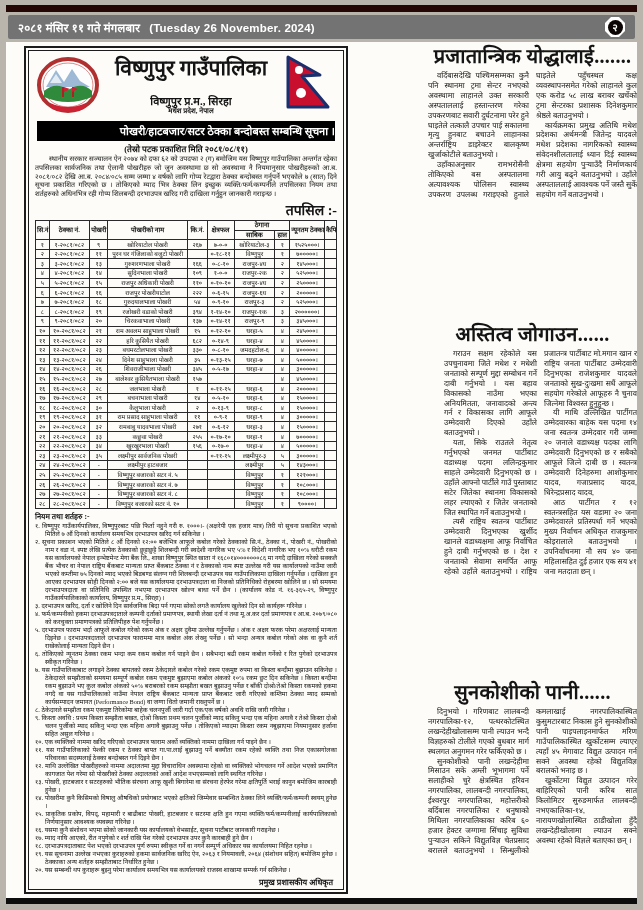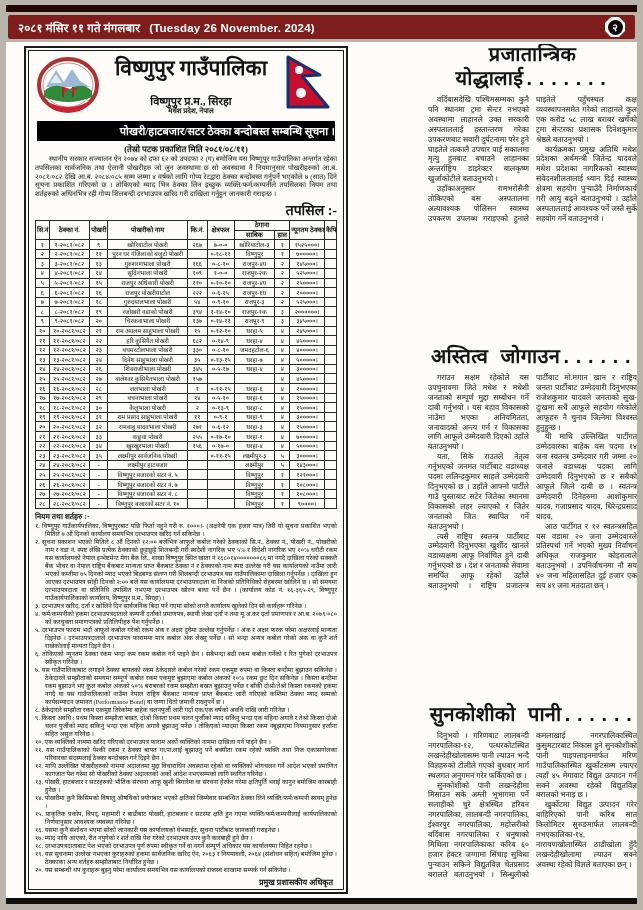--- a/index.html
+++ b/index.html
@@ -6,21 +6,21 @@
   html,body { width:643px; height:910px; }
   body {
     background:#b9b5ad;
     font-family:"Liberation Serif","DejaVu Serif",serif;
     position:relative; overflow:hidden; color:#141414;
   }
   
   .top-strip { position:absolute; left:6px; right:6px; top:5px; height:7px; background:#250805; }
   .masthead {
     position:absolute; left:8px; right:8px; top:15px; height:24px;
-    background:#7f1d1d; color:#fff; display:flex; align-items:center;
+    background:#737373; color:#fff; display:flex; align-items:center;
     padding:0 10px; border-radius:2px;
   }
   .masthead-date { font-weight:bold; font-size:11.5px; letter-spacing:.2px; }
   .masthead-date .en { margin-left:6px; font-family:"Liberation Sans",sans-serif; }
   .page-badge {
     margin-left:auto; width:20px; height:20px; background:#fff;
     clip-path:polygon(30% 0,70% 0,100% 30%,100% 70%,70% 100%,30% 100%,0 70%,0 30%);
     display:flex; align-items:center; justify-content:center;
   }
   .page-badge-inner {
@@ -61,28 +61,28 @@
   col.c-ki{width:6.5%} col.c-ar{width:9%} col.c-sb{width:13.5%} col.c-hl{width:5%}
   col.c-mn{width:11.5%} col.c-rk{width:4%}
 
   .terms-label { font-weight:bold; font-size:7.5px; margin:2px 0 1px; }
   .terms { font-size:6.3px; line-height:8px; text-align:justify; }
   .term-item { padding-left:10px; text-indent:-10px; }
   .signature { text-align:right; font-weight:bold; font-size:8px; margin-top:2px; padding-right:4px; }
 
   
   .news-col { position:absolute; left:428px; top:44px; width:209px; bottom:18px; overflow:hidden; }
-  .headline { font-size:20px; font-weight:bold; text-align:center; line-height:1.2; letter-spacing:.3px;font-family:Liberation Mono, monospace; }
+  .headline { font-size:20px; font-weight:bold; text-align:center; line-height:1.2; letter-spacing:.3px; }
   .article-body {
     column-count:2; column-gap:7px; font-size:7.6px; line-height:9.9px;
     text-align:justify; overflow:hidden; margin-top:3px;
   }
   .article-body p { text-indent:9px; margin:0; }
   .body-1 { height:246px; }
-  .body-2 { height:326px; }
+  .body-2 { height:326px;margin-left:16px; }
   .body-3 { height:172px; }
   .headline-gap { margin-top:5px; }
 
   
   .emblem-wrap { width:66px; display:flex; justify-content:center; }
   .flag-wrap { width:56px; display:flex; justify-content:center; }
 </style>
 </head>
 <body>
 

